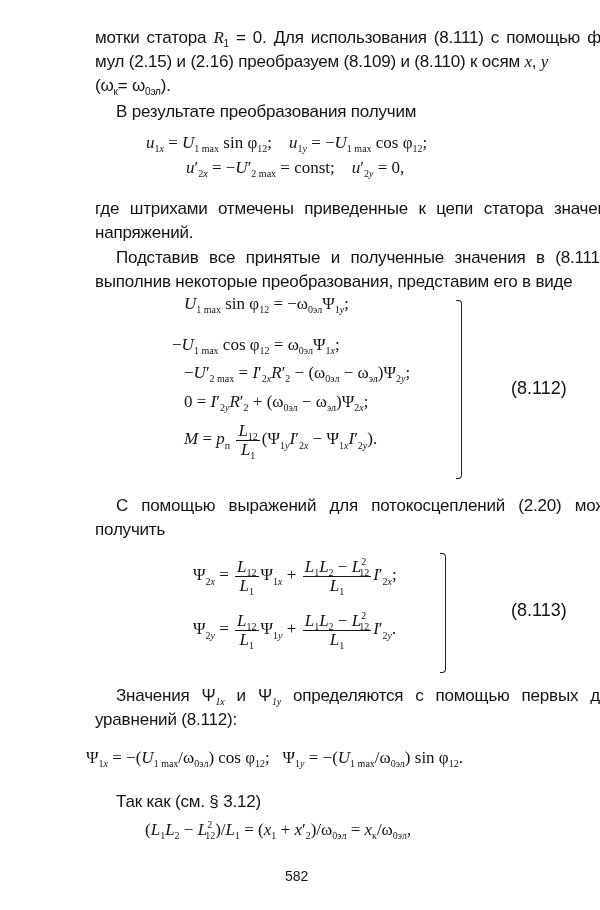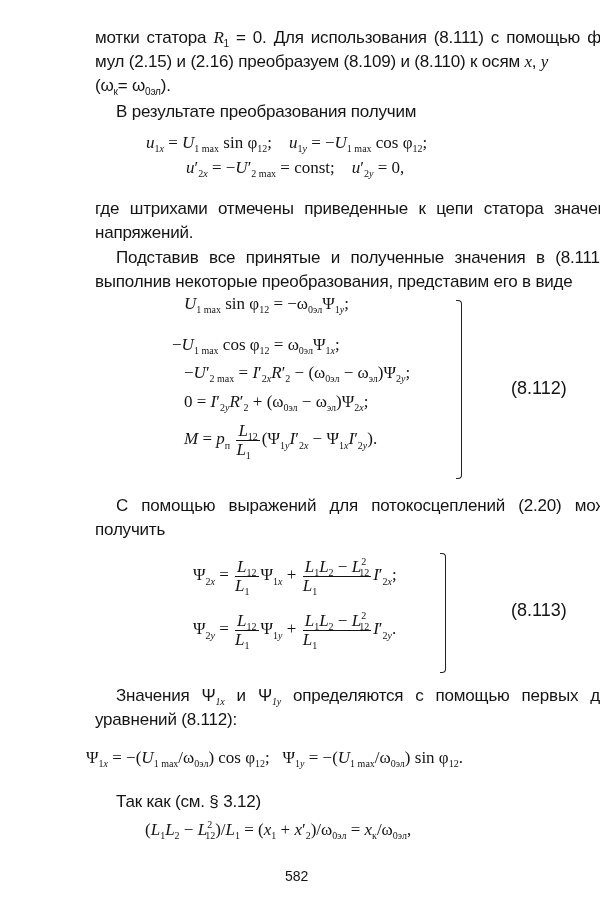--- a/index.html
+++ b/index.html
@@ -20,21 +20,21 @@
   .r { font-style: normal; font-family: "Liberation Sans", sans-serif; }
   sub, sup { font-size: 10px; line-height: 0; }
   .eq {
     position: absolute; white-space: nowrap;
     font-family: "Liberation Serif", "DejaVu Serif", serif;
     font-size: 17px;
   }
   .eqnum {
     position: absolute; font-family: "Liberation Sans", sans-serif; font-size: 18px;
   }
-  .frac { display: inline-block; vertical-align: middle; text-align: left; margin: 0 2px; }
+  .frac { display: inline-block; vertical-align: middle; text-align: center; margin: 0 2px; }
   .frac .num { display: block; border-bottom: 1px solid #141414; padding: 0 2px; line-height: 18px; }
   .frac .den { display: block; line-height: 18px; }
   .brace {
     position: absolute; border-right: 1.6px solid #222; border-top: 1.2px solid #222; border-bottom: 1.2px solid #222;
     border-radius: 0 4px 4px 0; width: 5px;
   }
   .pagenum { position: absolute; left: 285px; top: 868px; font-family: Liberation Sans, sans-serif; font-size: 14px; }
 </style>
 </head>
 <body>

